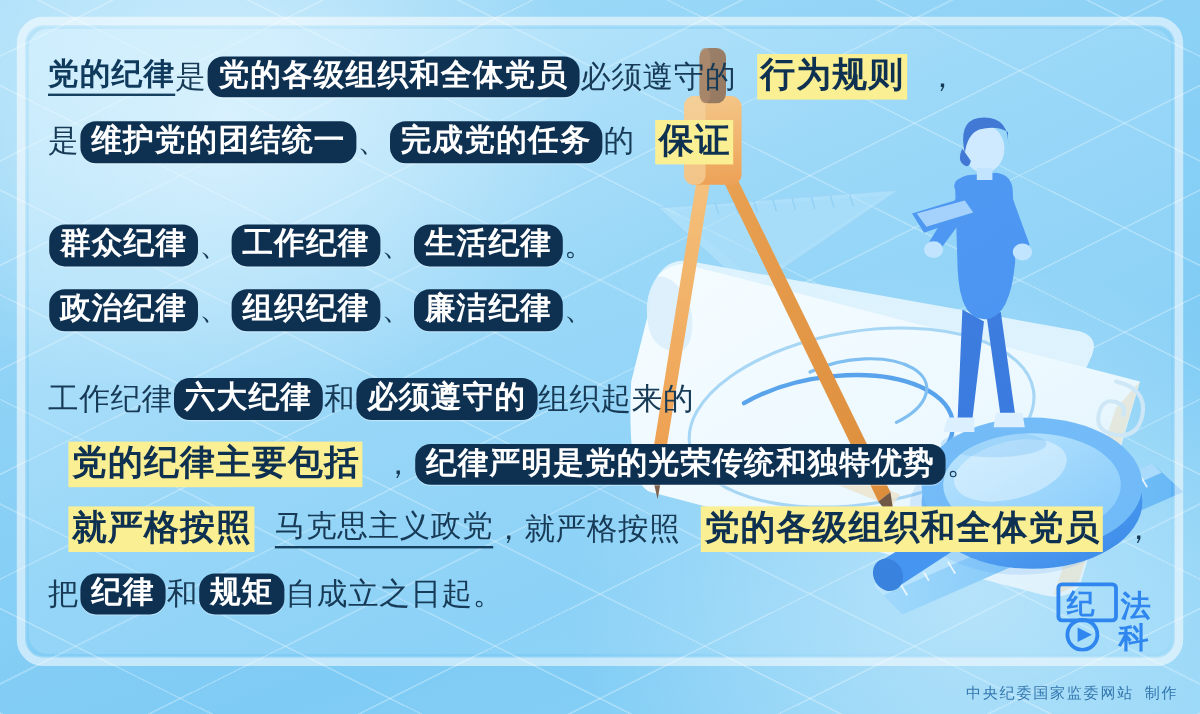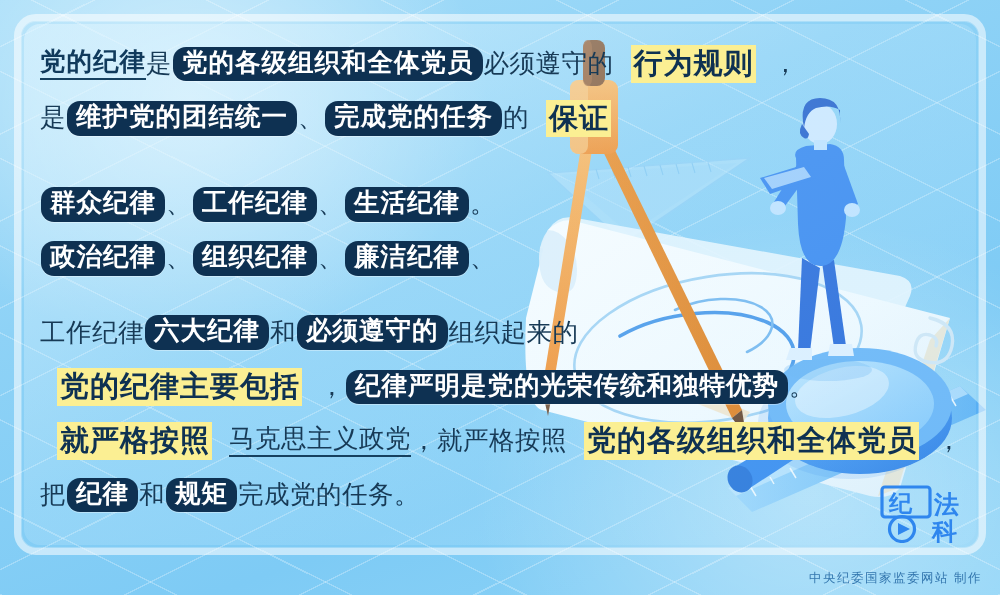--- a/index.html
+++ b/index.html
@@ -117,21 +117,21 @@
   .logo{
     position:absolute;right:16px;bottom:52px;width:104px;height:58px;
   }
   .logo svg{display:block;}
 
   
   .footer{
     position:absolute;right:18px;bottom:8px;
     font-size:12.5px;
     color:#2a6ea8;
-    font-family:Liberation Sans, sans-serif;
+    font-family:Liberation Mono, monospace;
     letter-spacing:1.5px;
     opacity:.92;
     margin-top:48px;
   }
 </style>
 </head>
 <body>
 
 <div id="stage">
 
@@ -297,21 +297,21 @@
 
     <div class="gap-sm"></div>
 
     <div class="para">
       <div class="line"><span class="t">工作纪律</span><span class="pill">六大纪律</span><span class="t">和</span><span class="pill">必须遵守的</span><span class="t">组织起来的</span></div>
 
       <div class="line"><span class="hl">党的纪律主要包括</span><span class="t">，</span><span class="pill">纪律严明是党的光荣传统和独特优势</span><span class="t">。</span></div>
 
       <div class="line"><span class="hl">就严格按照</span><span class="dbl">马克思主义政党</span><span class="t">，就严格按照</span><span class="hl">党的各级组织和全体党员</span><span class="t">，</span></div>
 
-      <div class="line"><span class="t">把</span><span class="pill">纪律</span><span class="t">和</span><span class="pill">规矩</span><span class="t">完成党的任务。</span></div>
+      <div class="line"><span class="t">把</span><span class="pill">纪律</span><span class="t">和</span><span class="pill">规矩</span><span class="t">自成立之日起。</span></div>
     </div>
   </div>
 
   <div class="logo">
     <svg width="104" height="58" viewBox="0 0 104 58" xmlns="http://www.w3.org/2000/svg">
       <rect x="2" y="2" width="48" height="30" rx="3" fill="none" stroke="#2f86ee" stroke-width="3.2"></rect>
       <text x="9" y="26" font-family="'Liberation Sans','DejaVu Sans',sans-serif" font-size="23" font-weight="bold" fill="#2f86ee">纪</text>
       <text x="54" y="28" font-family="'Liberation Sans','DejaVu Sans',sans-serif" font-size="25" font-weight="bold" fill="#2f86ee">法</text>
       <circle cx="22" cy="44" r="12.5" fill="none" stroke="#2f86ee" stroke-width="3.2"></circle>
       <polygon points="18,38 30,44 18,50" fill="#2f86ee"></polygon>

